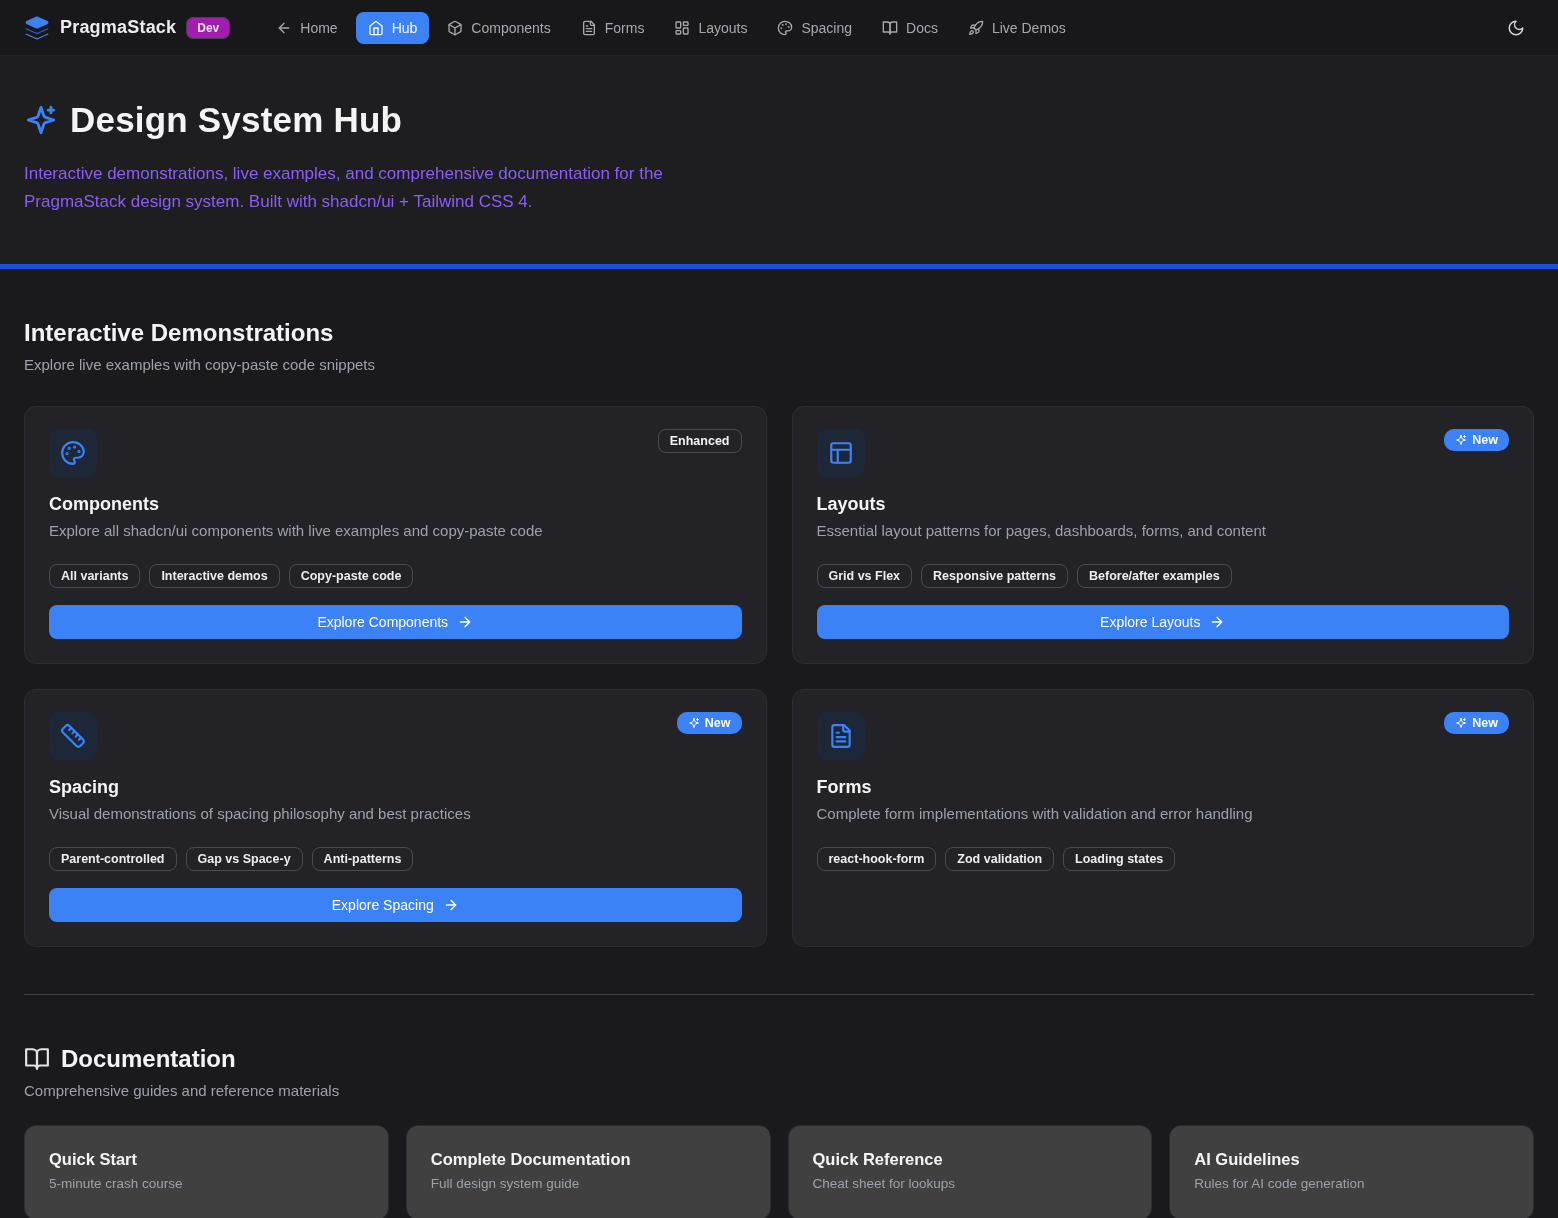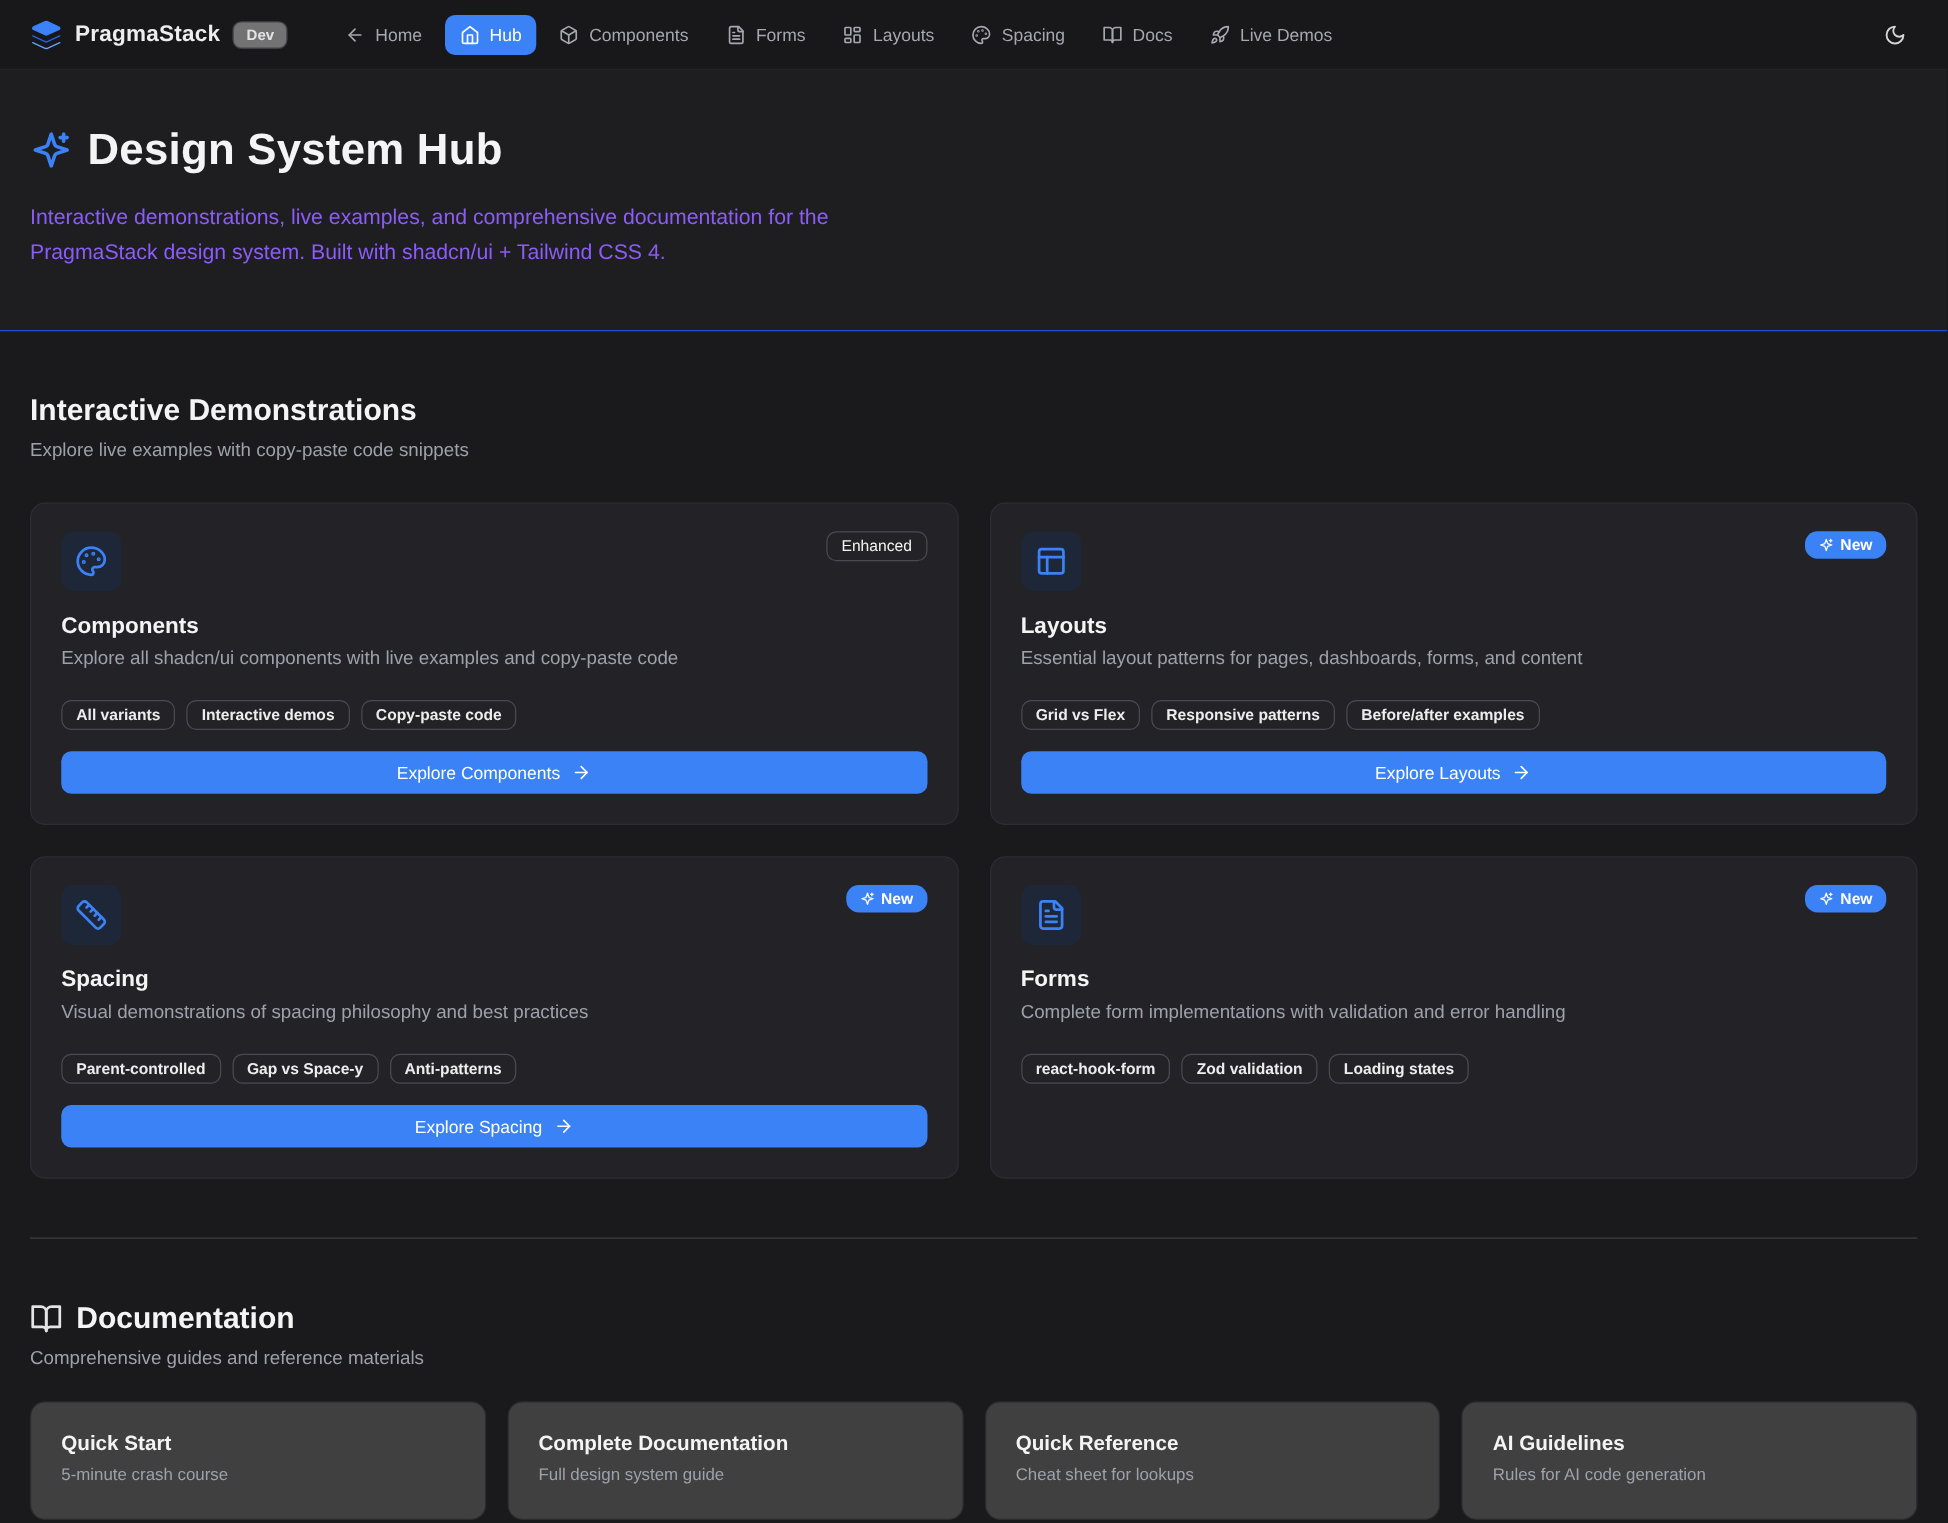--- a/index.html
+++ b/index.html
@@ -8,38 +8,38 @@
 
   
   .navbar {
     height: 56px; background: #18181b; border-bottom: 1px solid #242428;
     display: flex; align-items: center; padding: 0 24px;
   }
   .brand { display: flex; align-items: center; gap: 10px; }
   .brand-name { font-size: 18px; font-weight: 700; letter-spacing: .2px; }
   .dev-badge {
     border: 1px solid #45454d; border-radius: 7px; padding: 3px 10px;
-    font-size: 12px; font-weight: 600; color: #e4e4e7; background: #737373;
+    font-size: 12px; font-weight: 600; color: #e4e4e7; background: #a21caf;
   }
   .nav-menu { display: flex; align-items: center; gap: 6px; margin-left: 34px; }
   .nav-item {
     display: flex; align-items: center; gap: 8px; padding: 8px 12px;
     color: #a7a7b0; font-size: 14px; border-radius: 8px; cursor: pointer; background: transparent; border: none;
   }
   .nav-item svg { width: 16px; height: 16px; }
   .nav-item.active { background: #3b82f6; color: #ffffff; }
   .nav-right { margin-left: auto; }
   .theme-toggle {
     width: 36px; height: 36px; display: flex; align-items: center; justify-content: center;
     background: transparent; border: none; border-radius: 8px; color: #d4d4d8; cursor: pointer;
   }
   .theme-toggle svg { width: 18px; height: 18px; }
 
   
-  .hero { background: #1e1e21; border-bottom: 1px solid #1d4ed8; padding: 44px 24px 48px; }
+  .hero { background: #1e1e21; border-bottom: 5px solid #1d4ed8; padding: 44px 24px 48px; }
   .hero-title-row { display: flex; align-items: center; gap: 12px; }
   .hero-title-row svg { width: 34px; height: 34px; color: #3b82f6; flex: none; }
   .hero-title { font-size: 35px; font-weight: 700; color: #f4f4f5; letter-spacing: .2px; }
   .hero-desc { margin-top: 20px; max-width: 745px; font-size: 17px; line-height: 28px; color: #8b5cf6; }
 
   
   .main { padding: 0 24px 18px; }
   .section-heading { font-size: 24px; font-weight: 700; color: #f4f4f5; }
   .section-sub { margin-top: 9px; font-size: 15px; color: #9ca1ab; }
   .demos-header { padding-top: 50px; }
@@ -49,21 +49,21 @@
     background: #232327; border: 1px solid #2d2d33; border-radius: 12px; padding: 22px 24px 24px;
   }
   .card-top { display: flex; align-items: flex-start; justify-content: space-between; }
   .icon-box {
     width: 48px; height: 48px; border-radius: 10px; background: #1e2737;
     display: flex; align-items: center; justify-content: center; color: #3b82f6;
   }
   .icon-box svg { width: 26px; height: 26px; }
   .badge-outline {
     border: 1px solid #4a4a52; border-radius: 8px; padding: 4px 11px;
-    font-size: 12.5px; font-weight: 400; color: #f4f4f5;
+    font-size: 12.5px; font-weight: 700; color: #f4f4f5;
   }
   .badge-primary {
     background: #3b82f6; border-radius: 10px; padding: 4px 11px;
     font-size: 12.5px; font-weight: 600; color: #ffffff;
     display: inline-flex; align-items: center; gap: 5px;
   }
   .badge-primary svg { width: 12px; height: 12px; }
   .card-title { margin-top: 17px; font-size: 18px; font-weight: 700; color: #f4f4f5; }
   .card-desc { margin-top: 7px; font-size: 15px; color: #9ca1ab; }
   .tag-row { margin-top: 25px; display: flex; gap: 9px; }

